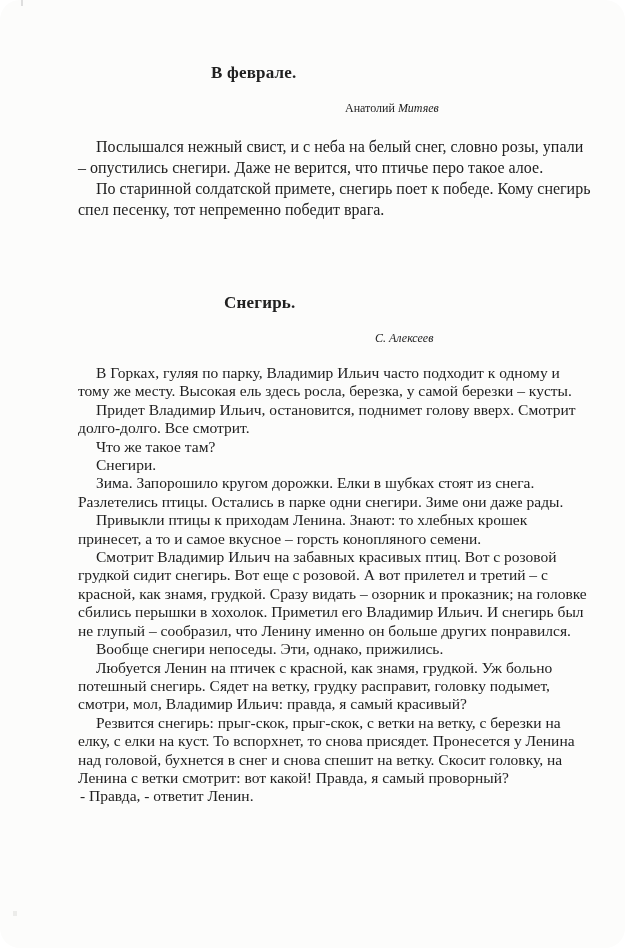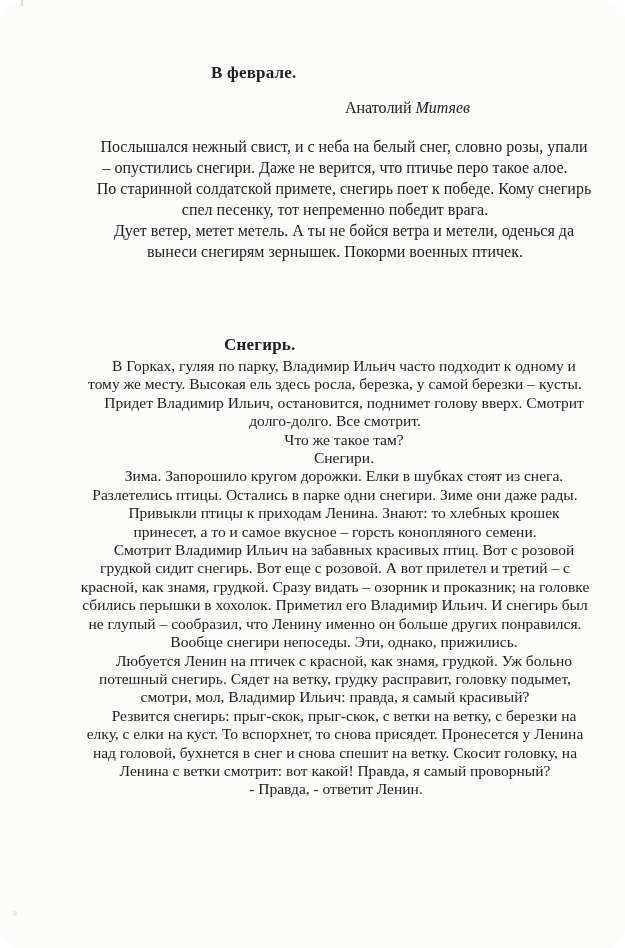--- a/index.html
+++ b/index.html
@@ -21,42 +21,42 @@
   }
   .title {
     font-weight: bold;
     font-size: 17px;
     line-height: 20px;
     letter-spacing: 0.2px;
   }
   .t1 { margin-left: 133px; }
   .t2 { margin-left: 146px; }
   .author {
-    font-size: 16px;
+    font-size: 12px;
     line-height: 18px;
     white-space: nowrap;
   }
   .a1 { margin: 16px 0 0 267px; }
   .a2 { margin: 16px 0 0 297px; }
   .author-italic { font-style: italic; }
   .para {
     text-indent: 18px;
-    text-align: center;
+    text-align: left;
   }
   .story-1 .para {
     font-size: 16px;
     line-height: 21px;
   }
   .story-1 .lead { margin-top: 19px; }
   .story-2 { margin-top: 73px; }
   .story-2 .para {
     font-size: 15.5px;
     line-height: 18.4px;
   }
-  .story-2 .lead { margin-top: 2px; }
+  .story-2 .lead { margin-top: 17px; }
   .para.dialog { text-indent: 2px; }
   .scan-artifact {
     position: absolute;
     background: #dedede;
   }
   .artifact-top { left: 21px; top: 0; width: 2px; height: 6px; }
   .artifact-bottom { left: 13px; top: 911px; width: 4px; height: 5px; background: #ececea; }
 </style>
 </head>
 <body>
@@ -64,25 +64,25 @@
 <div class="page">
 
   <span class="scan-artifact artifact-top"></span>
   <span class="scan-artifact artifact-bottom"></span>
 
   <section class="story story-1">
     <h2 class="title t1">В феврале.</h2>
     <div class="author a1"><span class="author-regular">Анатолий </span><span class="author-italic">Митяев</span></div>
     <p class="para lead">Послышался нежный свист, и с неба на белый снег,  словно розы, упали – опустились снегири. Даже не верится, что птичье перо такое алое.</p>
     <p class="para">По старинной солдатской примете, снегирь поет к победе. Кому снегирь спел песенку, тот непременно победит врага.</p>
-    <p class="para">Дует ветер, метет метель. А ты не бойся ветра и метели, оденься да вынеси снегирям зернышек. Покорми военных птичек.</p>
   </section>
 
   <section class="story story-2">
     <h2 class="title t2">Снегирь.</h2>
+    <div class="author a2"><span class="author-regular"></span><span class="author-italic">С. Алексеев</span></div>
     <p class="para lead">В Горках, гуляя по парку, Владимир Ильич часто подходит к одному и тому же месту. Высокая ель здесь росла, березка, у самой березки – кусты.</p>
     <p class="para">Придет Владимир Ильич, остановится, поднимет голову вверх. Смотрит долго-долго. Все смотрит.</p>
     <p class="para">Что же такое там?</p>
     <p class="para">Снегири.</p>
     <p class="para">Зима. Запорошило кругом дорожки. Елки в шубках стоят из снега. Разлетелись птицы. Остались в парке одни снегири. Зиме они даже рады.</p>
     <p class="para">Привыкли птицы к приходам Ленина. Знают: то хлебных крошек принесет, а то и самое вкусное – горсть конопляного семени.</p>
     <p class="para">Смотрит Владимир Ильич на забавных красивых птиц. Вот с розовой грудкой сидит снегирь. Вот еще с розовой. А вот прилетел и третий – с красной, как знамя, грудкой. Сразу видать – озорник и проказник; на головке сбились перышки в хохолок. Приметил его Владимир Ильич. И снегирь был не глупый – сообразил, что Ленину именно он больше других понравился.</p>
     <p class="para">Вообще снегири непоседы. Эти, однако, прижились.</p>
     <p class="para">Любуется Ленин на птичек с красной, как знамя, грудкой. Уж больно потешный снегирь. Сядет на ветку, грудку расправит, головку подымет, смотри, мол, Владимир Ильич: правда, я самый красивый?</p>
     <p class="para">Резвится снегирь: прыг-скок, прыг-скок, с ветки на ветку, с березки на елку, с елки на куст. То вспорхнет, то снова присядет. Пронесется у Ленина над головой, бухнется в снег и снова спешит на ветку. Скосит головку, на Ленина с ветки смотрит: вот какой! Правда, я самый проворный?</p>

